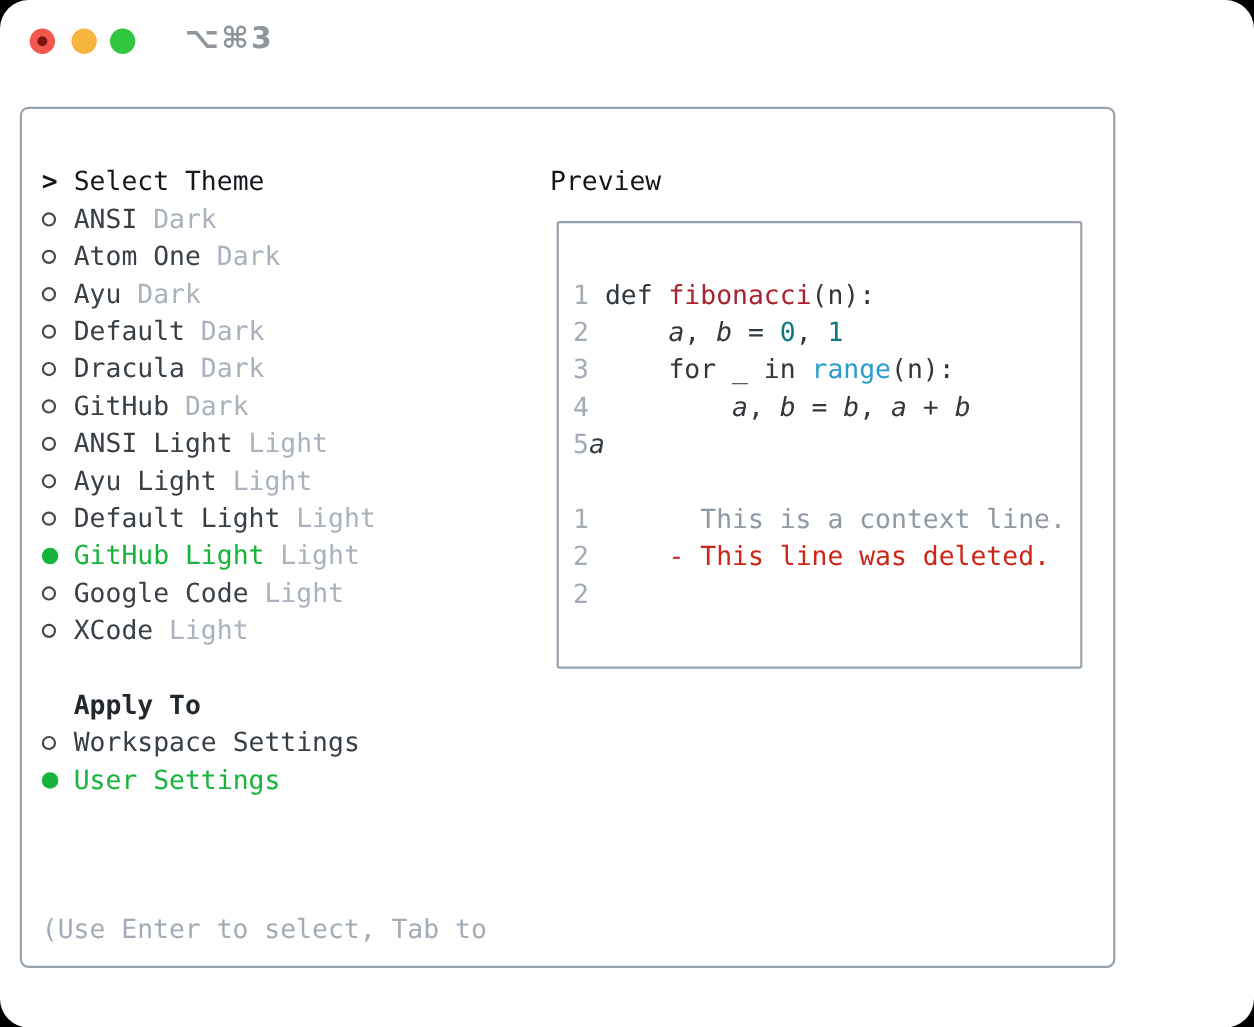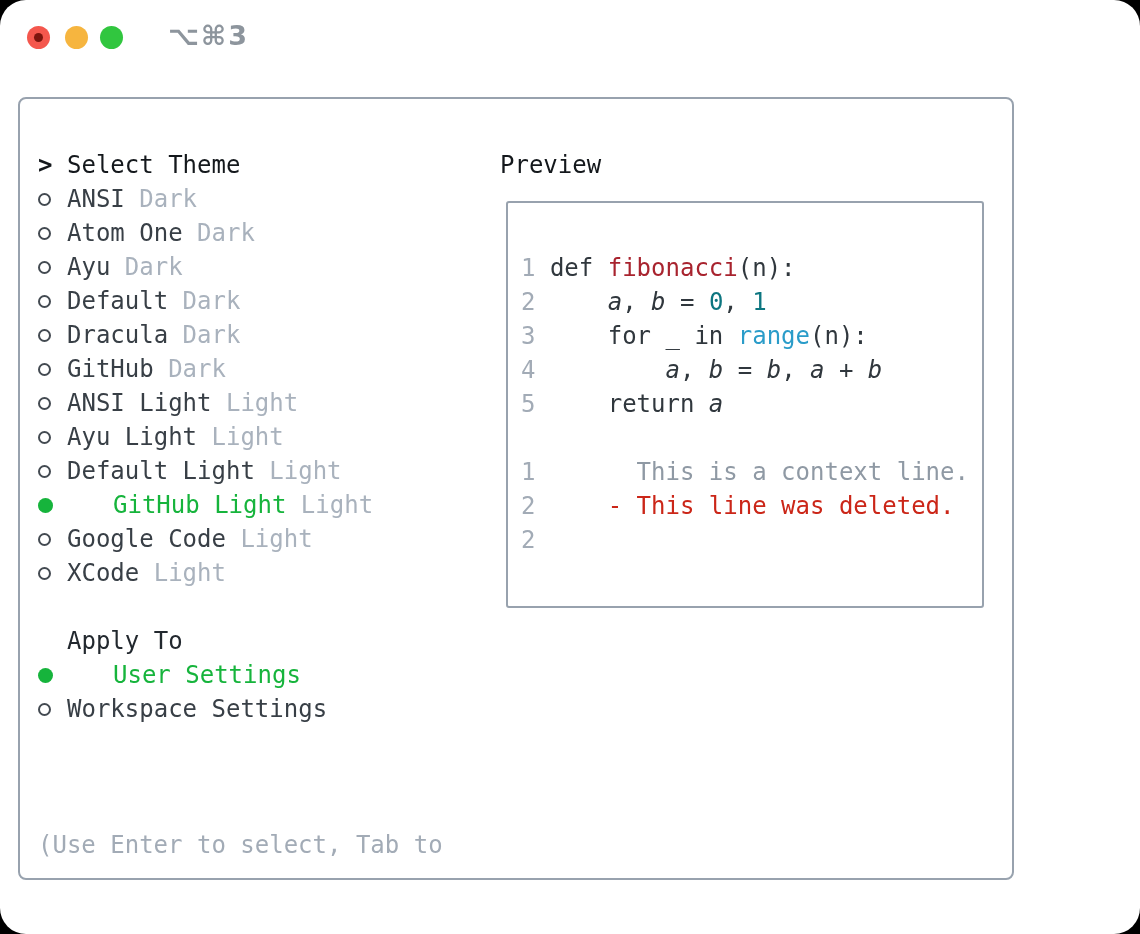--- a/index.html
+++ b/index.html
@@ -29,24 +29,24 @@
     position:absolute;left:18px;top:97px;width:996px;height:783px;
     border:2px solid var(--frame);border-radius:8px;box-sizing:border-box;
   }
   .left{position:absolute;left:18px;top:49px;}
   .right{position:absolute;left:480px;top:49px;text-align:right;}
 
   .row{display:flex;align-items:center;height:34px;font-size:24px;color:var(--ink);white-space:pre;}
   .slot{display:flex;align-items:center;width:29px;flex:0 0 29px;}
   .prompt{font-weight:bold;color:var(--head);}
   .hdr{font-weight:normal;color:var(--head);}
-  .hdr2{color:#22282e;}
+  .hdr2{color:#22282e;font-weight:bold;}
   .circle{display:block;width:13px;height:13px;border:2px solid #434a51;border-radius:50%;box-sizing:border-box;}
   .circle.filled{border:none;background:var(--green);width:15px;height:15px;}
-  .label.sel{color:var(--green);margin-left:46px;}
+  .label.sel{color:var(--green);}
   .variant{color:var(--muted);}
   .spacer{height:34px;}
   .hint{font-size:24px;line-height:34px;color:var(--muted2);white-space:pre;}
 
   
   .preview-box{
     margin:19px 0 0 6px;width:478px;height:407px;
     border:2px solid var(--frame);border-radius:3px;box-sizing:border-box;overflow:hidden;
   }
   #code-block{padding:48px 0 0 13px;}
@@ -99,43 +99,43 @@
         </div>
 
       <div class="spacer"></div>
 
       <div class="row">
         <span class="slot"></span>
         <span class="hdr2">Apply To</span>
       </div>
 
       <div id="apply-list">
+          <div class="row"><span class="slot"><span class="circle"></span></span><span class="label">Workspace Settings</span></div>
           <div class="row"><span class="slot"><span class="circle filled"></span></span><span class="label sel">User Settings</span></div>
-          <div class="row"><span class="slot"><span class="circle"></span></span><span class="label">Workspace Settings</span></div>
         </div>
 
       <div class="spacer"></div>
 
       <div class="hint">
         <div>(Use Enter to select, Tab to</div>
         <div>change focus)</div>
       </div>
     </div>
 
     <div class="right">
       <div class="row">
         <span class="hdr">Preview</span>
       </div>
       <div class="preview-box">
         <div id="code-block">
             <div class="cl"><span class="ln">1</span><span class="tk-p"> def </span><span class="tk-fn">fibonacci</span><span class="tk-p">(n):</span></div>
             <div class="cl"><span class="ln">2</span><span class="tk-p">     </span><span class="tk-va">a</span><span class="tk-p">, </span><span class="tk-va">b</span><span class="tk-p"> = </span><span class="tk-nm">0</span><span class="tk-p">, </span><span class="tk-nm">1</span></div>
             <div class="cl"><span class="ln">3</span><span class="tk-p">     for _ in </span><span class="tk-bi">range</span><span class="tk-p">(n):</span></div>
             <div class="cl"><span class="ln">4</span><span class="tk-p">         </span><span class="tk-va">a</span><span class="tk-p">, </span><span class="tk-va">b</span><span class="tk-p"> = </span><span class="tk-va">b</span><span class="tk-p">, </span><span class="tk-va">a</span><span class="tk-p"> + </span><span class="tk-va">b</span></div>
-            <div class="cl"><span class="ln">5</span><span class="tk-p">     return </span><span class="tk-va">a</span></div>
+            <div class="cl"><span class="ln">5</span><span class="tk-va">a</span></div>
             <div class="cl"></div>
             <div class="cl"><span class="ln">1</span><span class="tk-cx">       This is a context line.</span></div>
             <div class="cl"><span class="ln">2</span><span class="tk-p">     </span><span class="tk-de">- This line was deleted.</span></div>
             <div class="cl"><span class="ln">2</span><span class="tk-p">     </span></div>
           </div>
       </div>
     </div>
 
   </div>
 </div>

